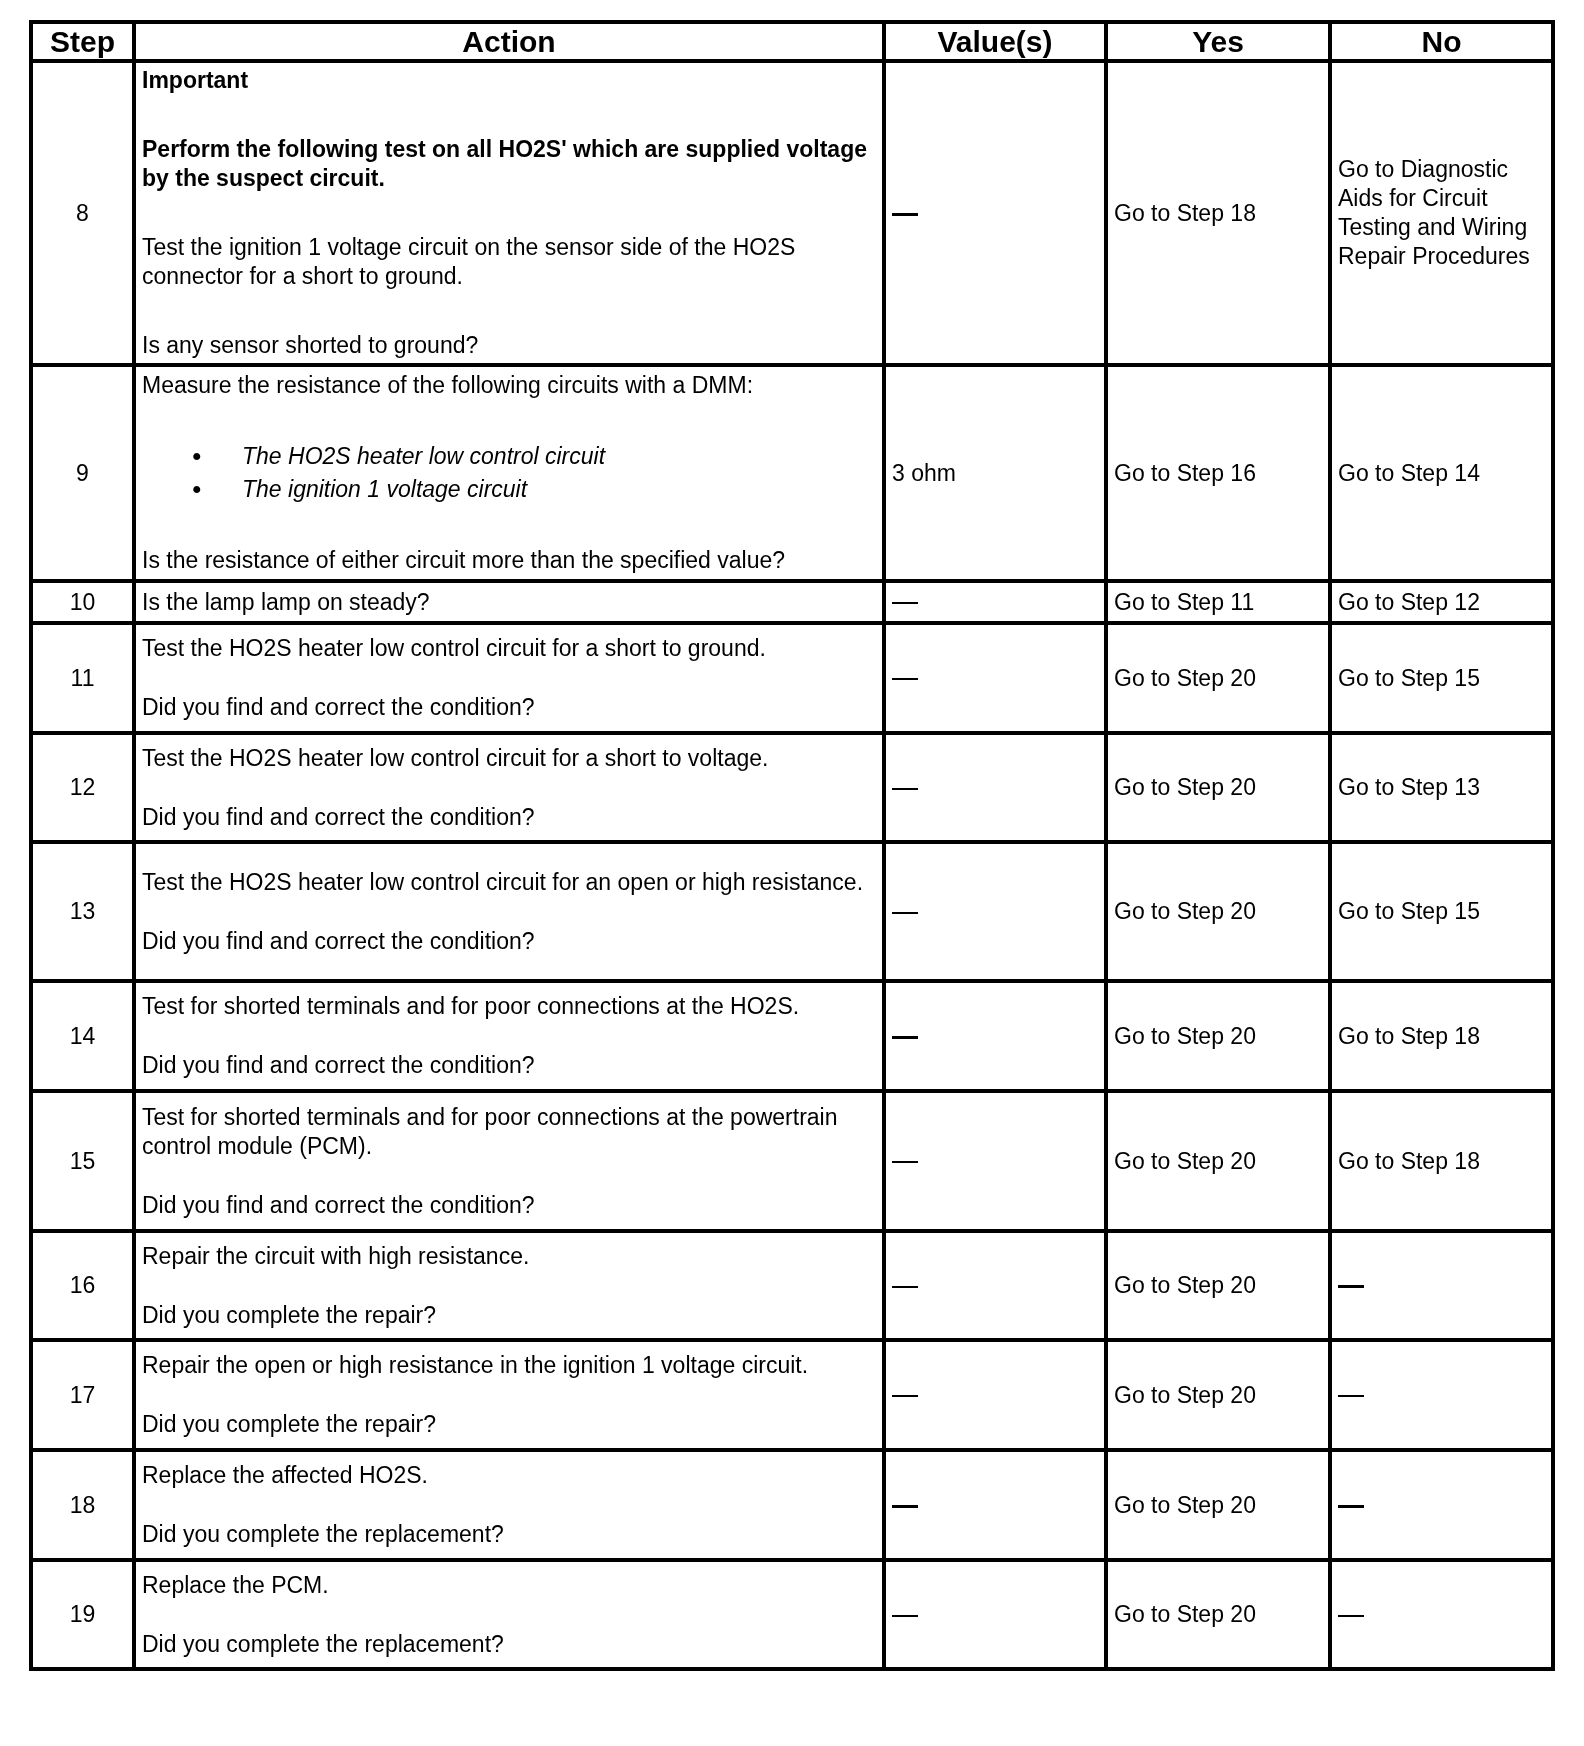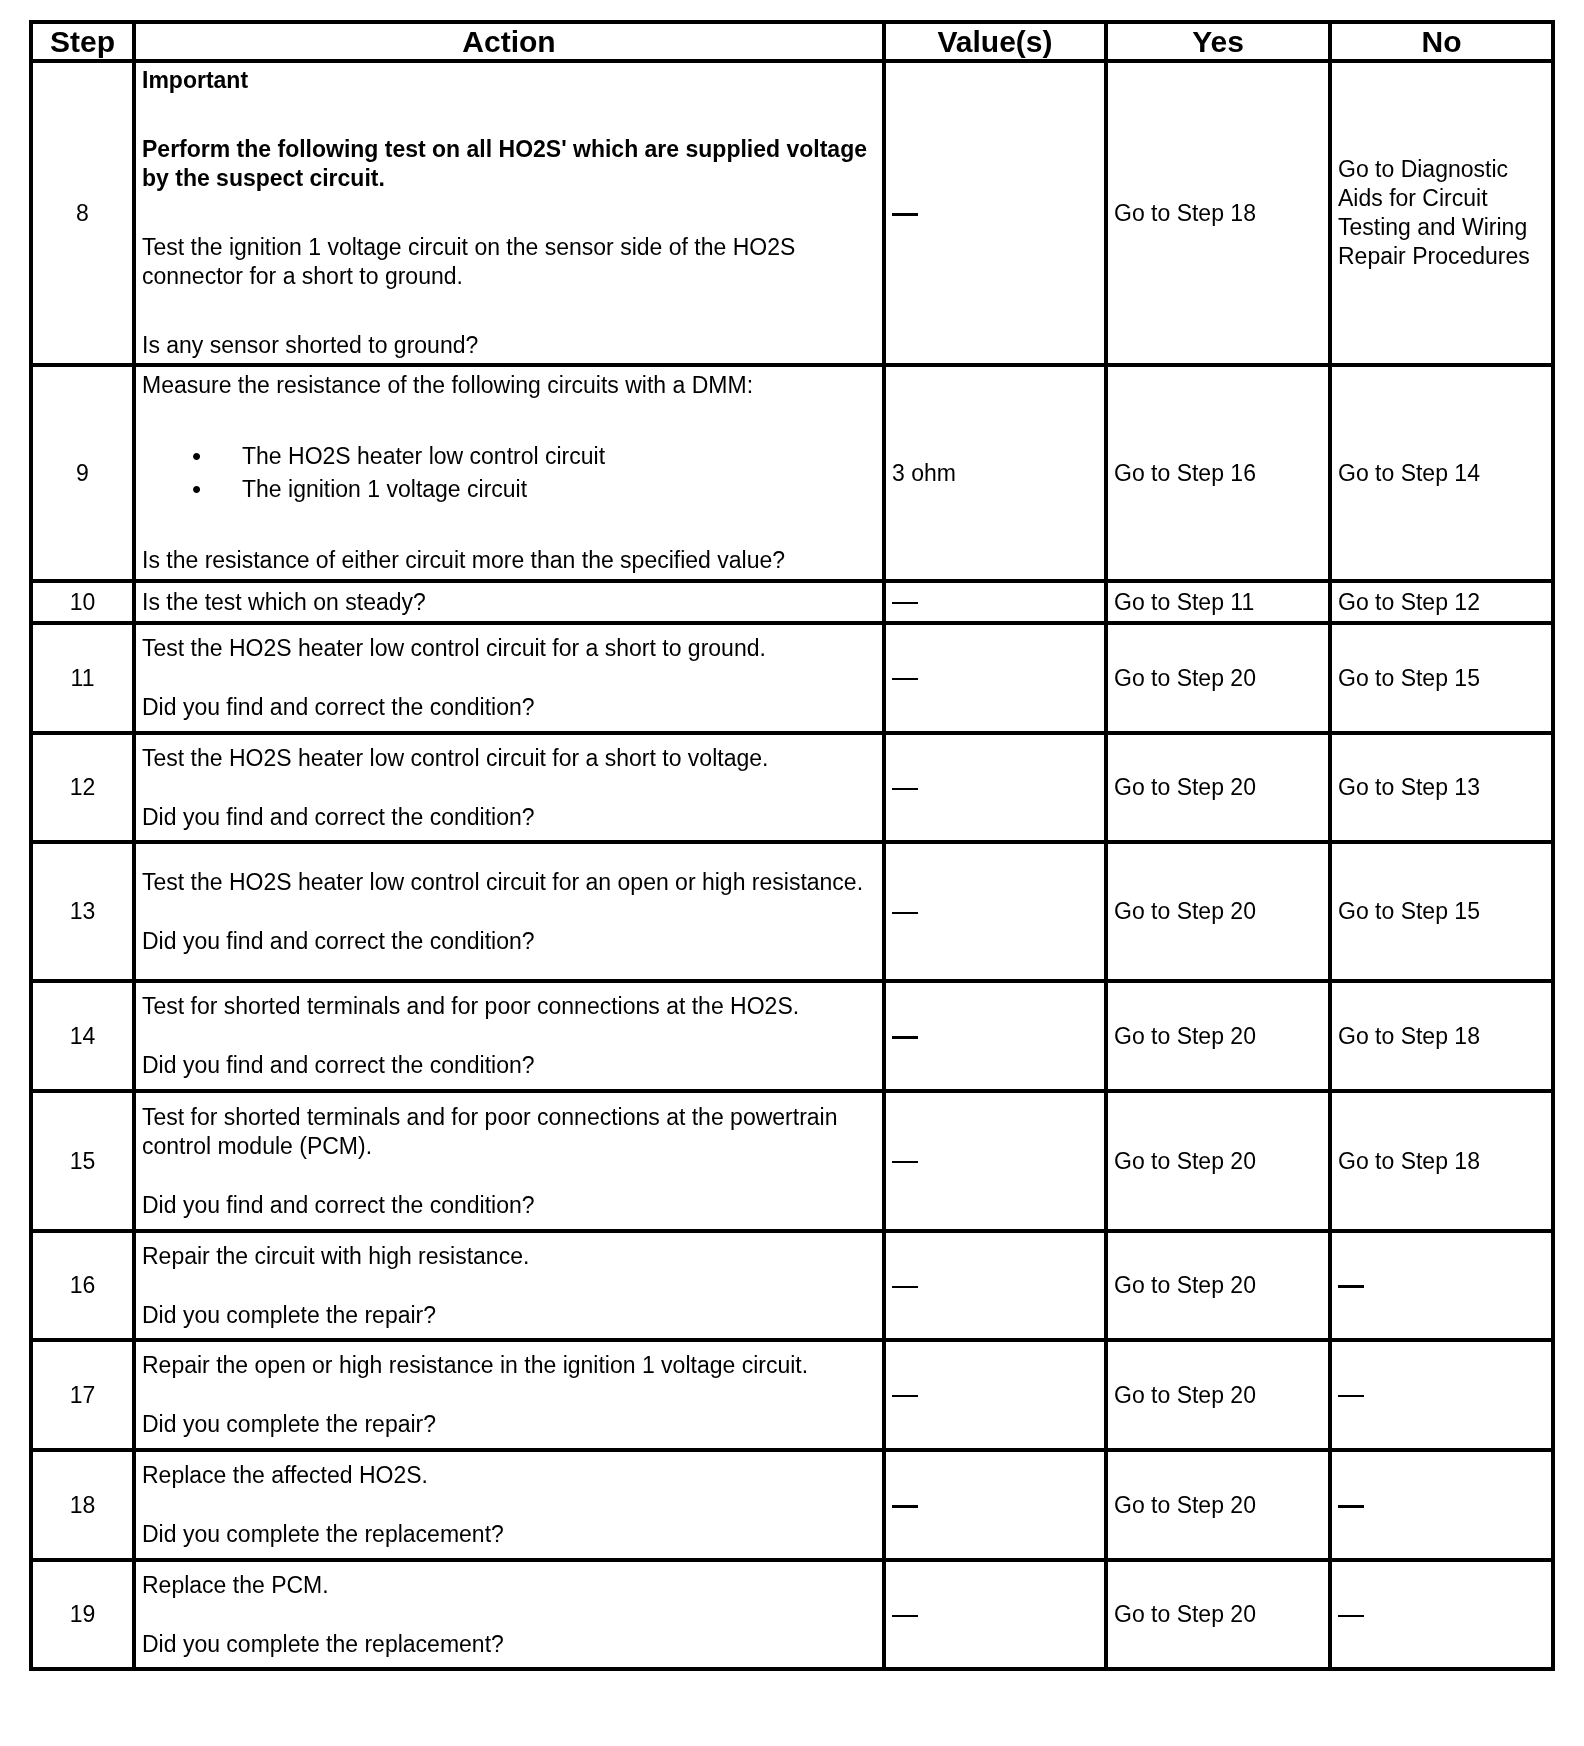--- a/index.html
+++ b/index.html
@@ -12,21 +12,21 @@
   table.diag th { font-weight: bold; text-align: center; height: 35px; font-size: 30px; }
   td.step { text-align: center; }
   td.value { text-align: left; }
   td.yes, td.no { text-align: left; vertical-align: bottom; padding-bottom: 4px; }
   td.action { vertical-align: top; padding-top: 2px; padding-bottom: 4px; }
   td.no.left, td.yes.left { text-align: left; }
   .p { margin: 0; }
   .bold { font-weight: bold; }
   .gap-lg { height: 40px; }
   .gap-md { height: 30px; }
-  ul.bullets { margin: 0; padding-left: 100px; list-style: none; }
+  ul.bullets { margin: 0; padding-left: 100px; list-style: none; font-style: italic; }
   ul.bullets li { position: relative; line-height: 33px; }
   ul.bullets li::before { content: "\2022"; position: absolute; left: -50px; font-size: 26px; }
   .dash { display: inline-block; width: 26px; height: 2px; background: #000; vertical-align: middle; }
   .dash.thick { height: 3px; }
 </style>
 </head>
 <body>
 
 <table class="diag">
   <colgroup>
@@ -76,21 +76,21 @@
         <p class="p">Is the resistance of either circuit more than the specified value?</p>
       </td>
       <td class="value">3 ohm</td>
       <td class="yes">Go to Step 16</td>
       <td class="no">Go to Step 14</td>
     </tr>
 
     <tr style="height:42px">
       <td class="step">10</td>
       <td class="action" style="vertical-align:middle;padding-top:0;padding-bottom:0">
-        <p class="p">Is the test which on steady?</p>
+        <p class="p">Is the lamp lamp on steady?</p>
       </td>
       <td class="value"><span class="dash"></span></td>
       <td class="yes" style="vertical-align:middle;padding-bottom:0">Go to Step 11</td>
       <td class="no" style="vertical-align:middle;padding-bottom:0">Go to Step 12</td>
     </tr>
 
     <tr style="height:110px">
       <td class="step">11</td>
       <td class="action">
         <p class="p">Test the HO2S heater low control circuit for a short to ground.</p>

